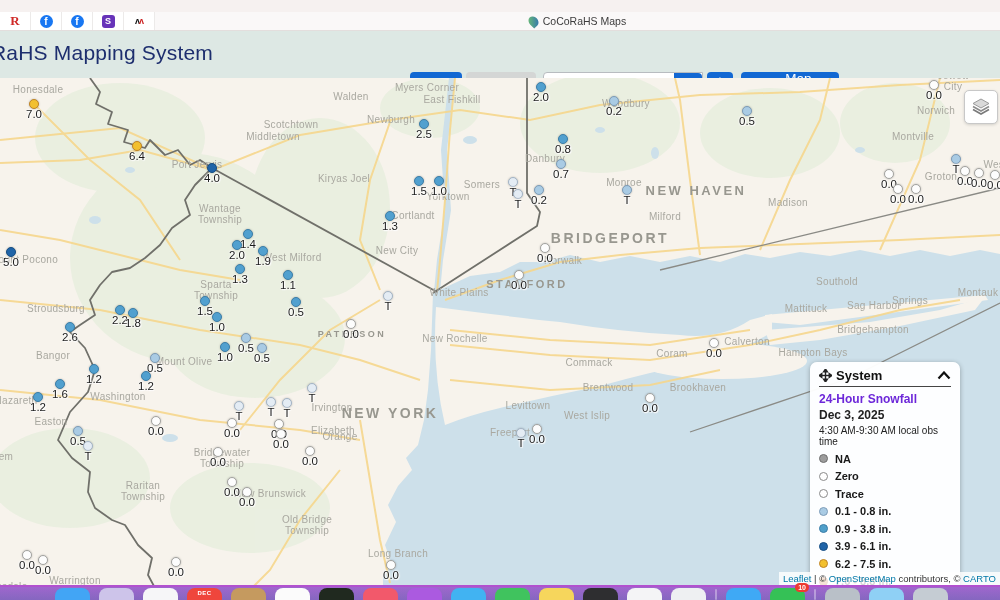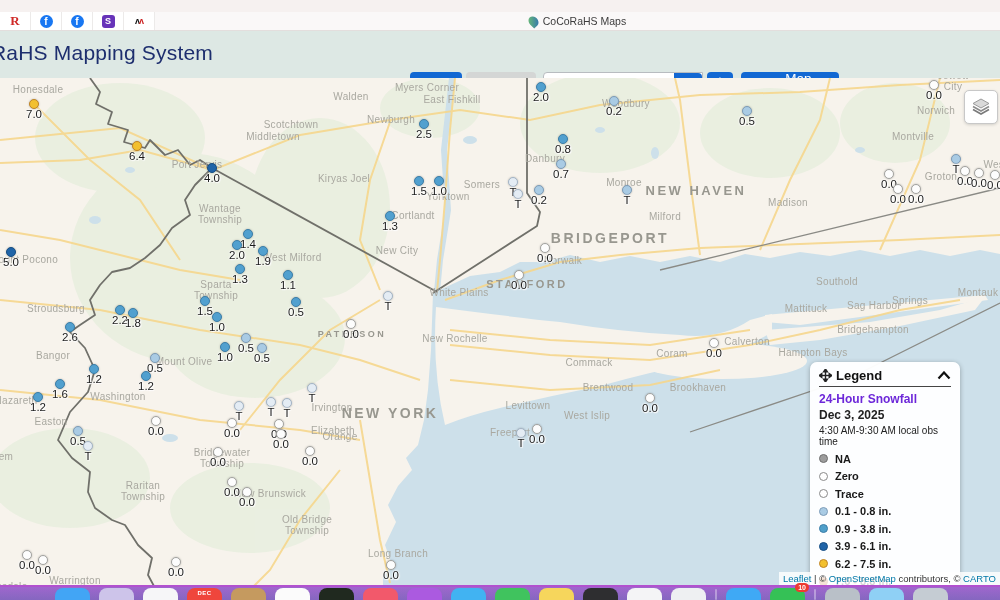--- a/index.html
+++ b/index.html
@@ -450,21 +450,21 @@
       <svg width="13" height="13" viewBox="0 0 14 14">
         <g stroke="#222" stroke-width="1.5" fill="#222">
           <line x1="7" y1="1.5" x2="7" y2="12.5"></line>
               <line x1="1.5" y1="7" x2="12.5" y2="7"></line>
           <polygon points="7,0 5,3 9,3"></polygon>
               <polygon points="7,14 5,11 9,11"></polygon>
           <polygon points="0,7 3,5 3,9"></polygon>
               <polygon points="14,7 11,5 11,9"></polygon>
         </g>
       </svg>
-      <span id="legend-title">Legend</span>
+      <span id="legend-title">System</span>
       <svg width="14" height="9" viewBox="0 0 14 9">
             <polyline points="1.5,7.5 7,1.5 12.5,7.5" fill="none" stroke="#111" stroke-width="2.2"></polyline>
           </svg>
     </div>
     <div id="legend-heading">24-Hour Snowfall</div>
     <div id="legend-date">Dec 3, 2025</div>
     <div id="legend-sub">4:30 AM-9:30 AM local obs time</div>
     <div id="legend-items">
           <div class="legend-item">
             <span class="legend-swatch" style="background: rgb(156, 156, 156); border: 1.5px solid rgb(111, 111, 111);"></span>

